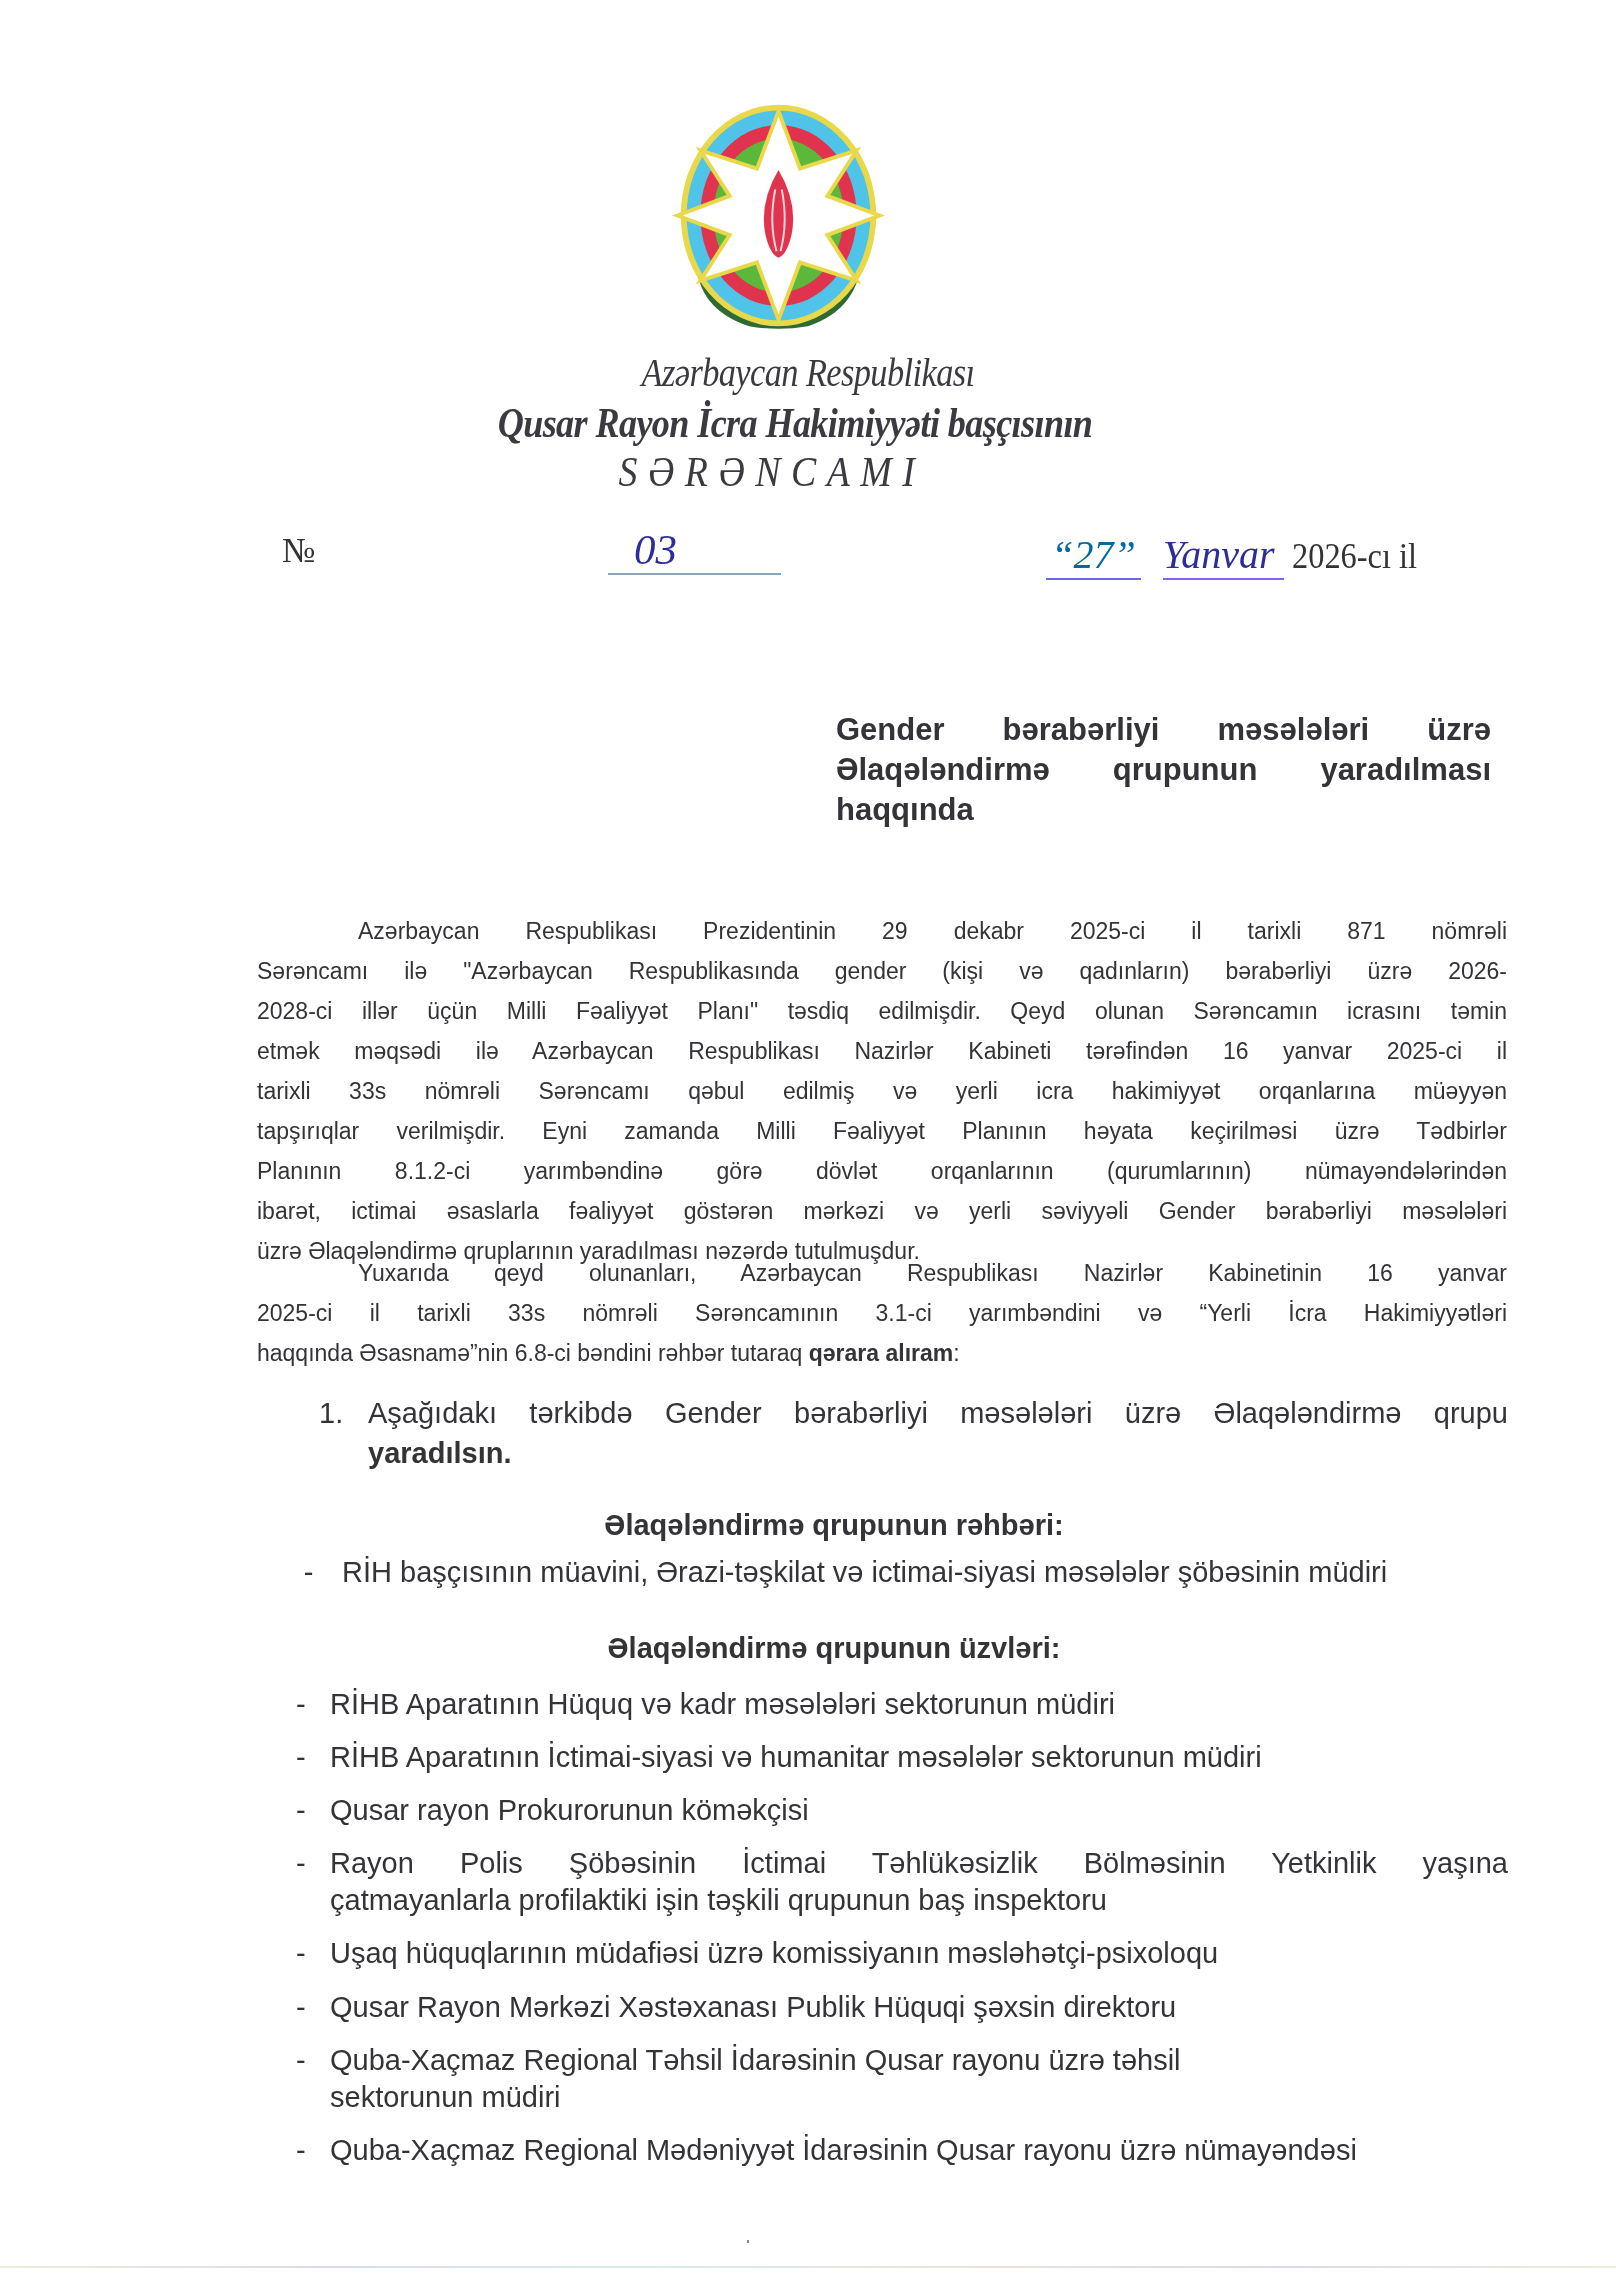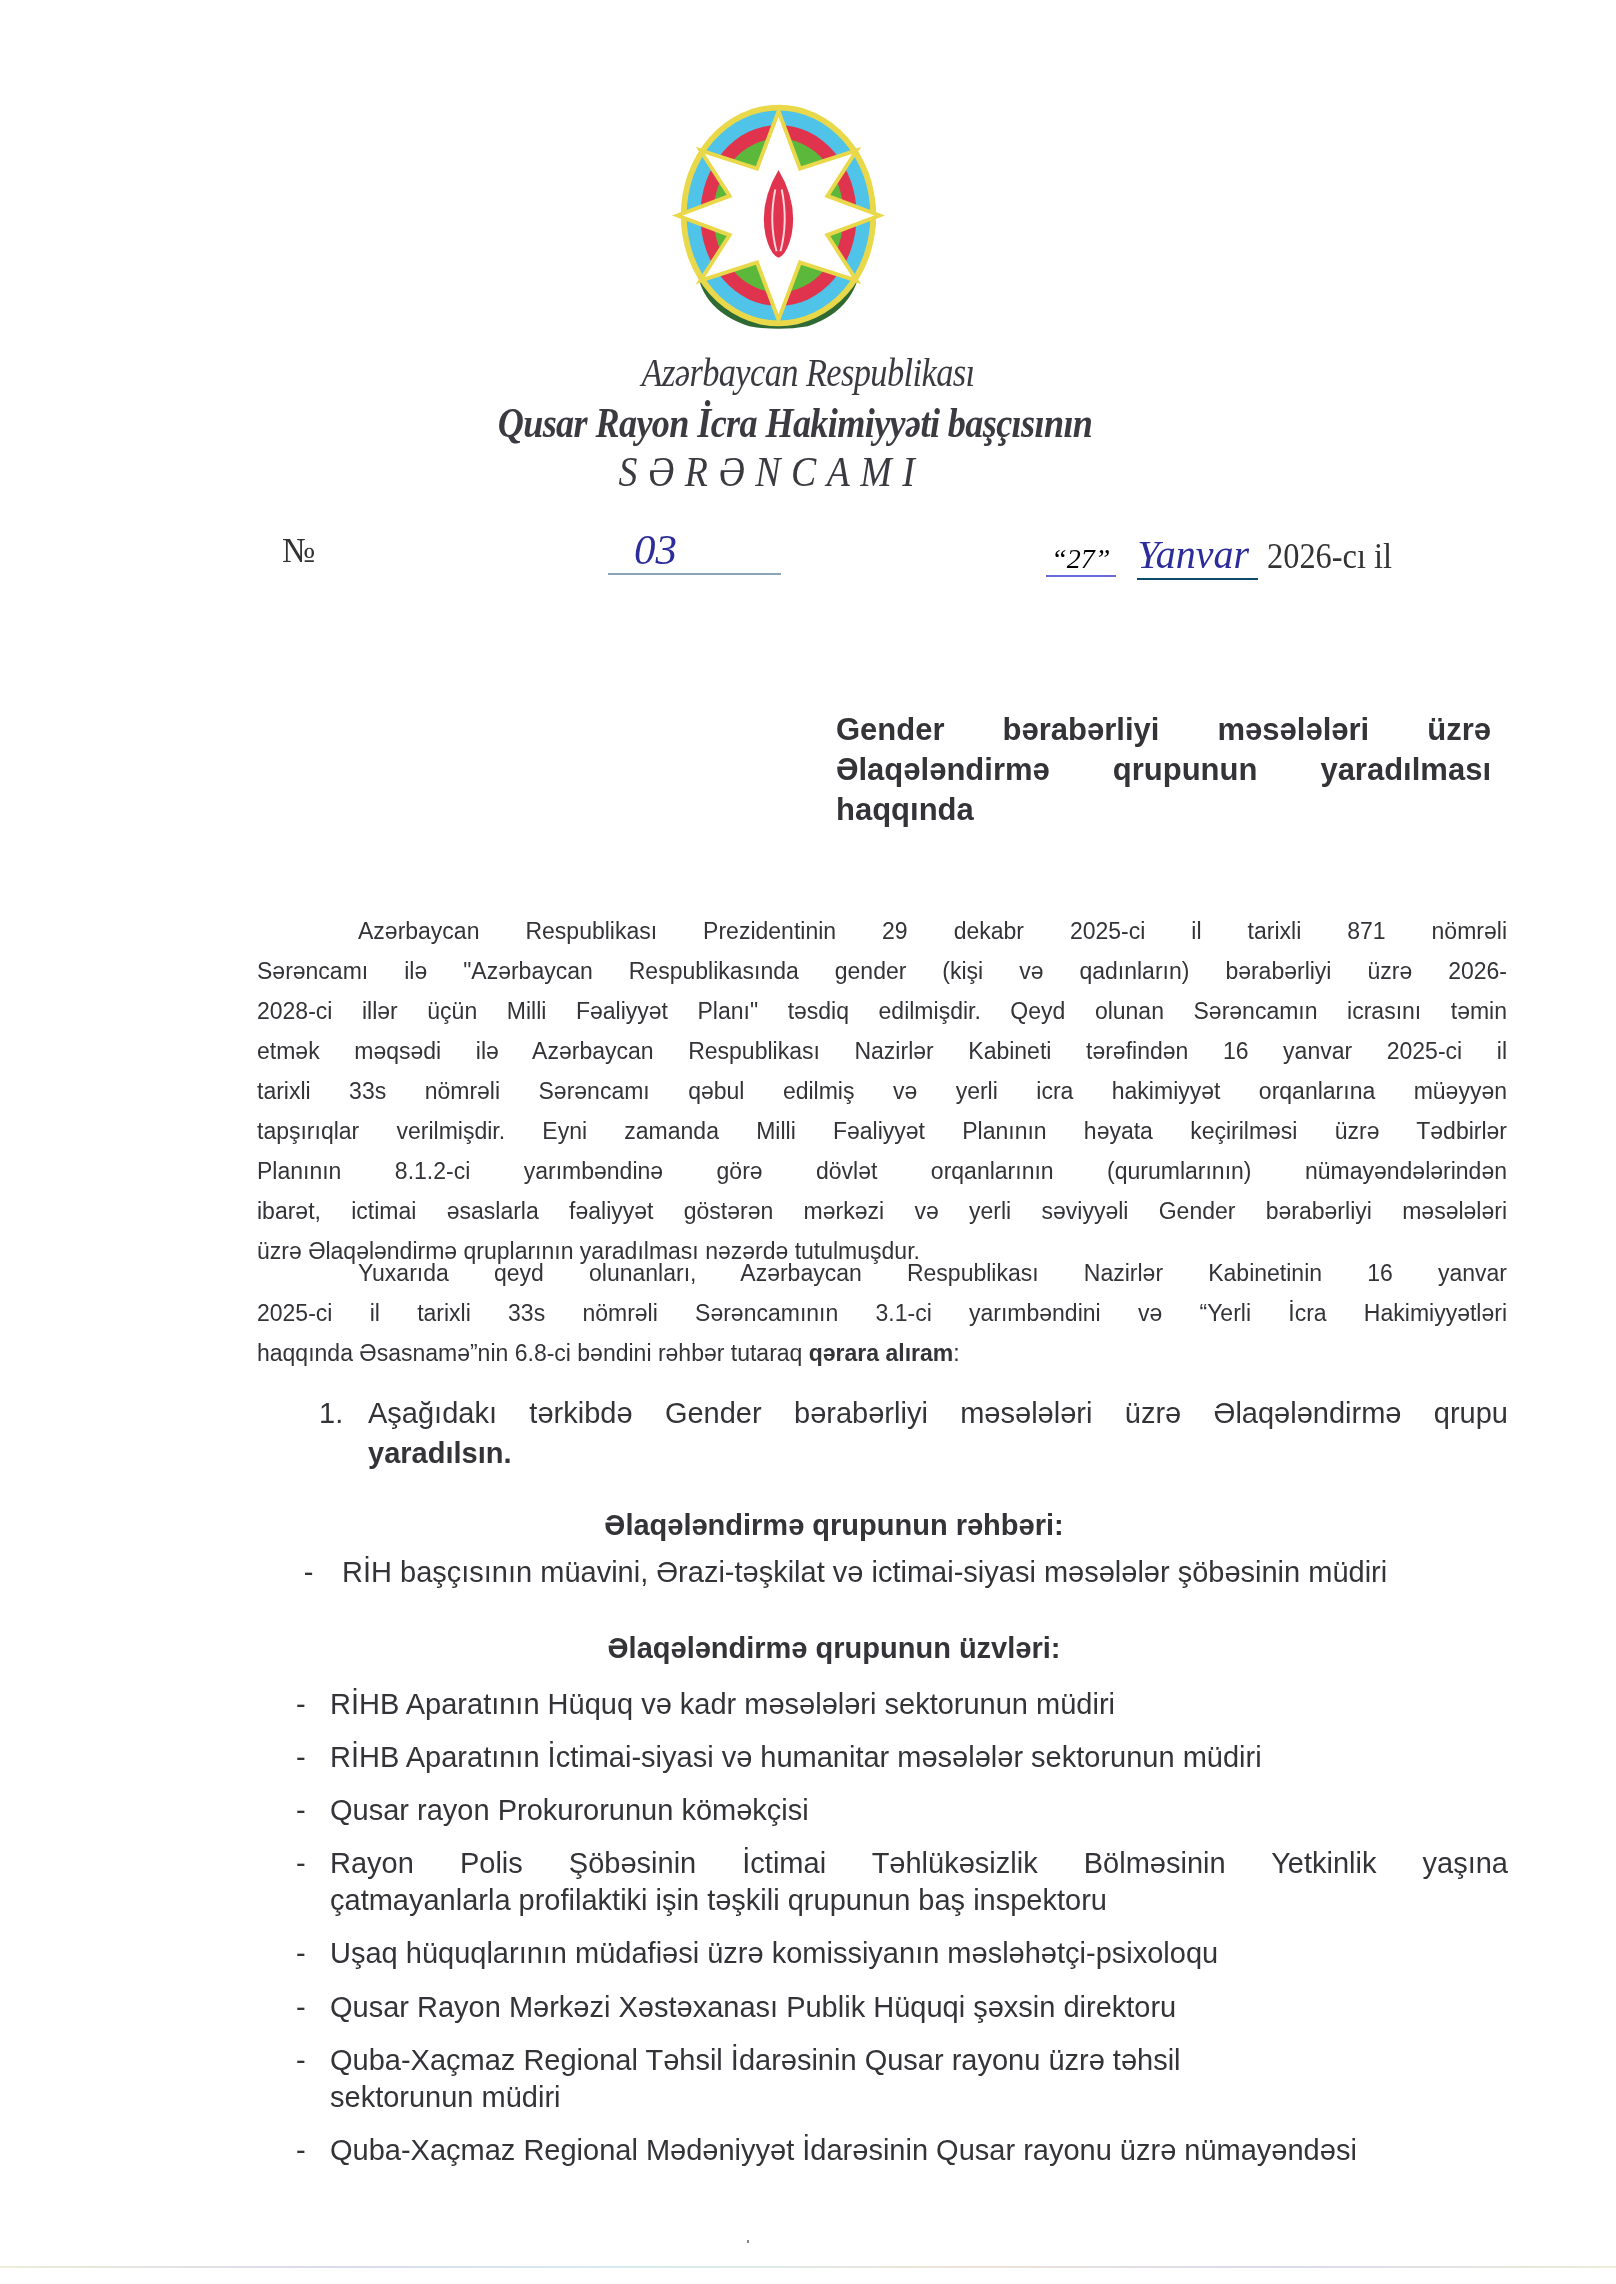--- a/index.html
+++ b/index.html
@@ -12,22 +12,22 @@
          font-family: "Liberation Serif", serif; font-style: italic; color: #3a3a40; }
   .hdr-1 { top: 349px; font-size: 40px; letter-spacing: -0.7px; transform: scaleX(0.86); }
   .hdr-2 { top: 399px; font-size: 42px; font-weight: bold; letter-spacing: -0.7px; transform: scaleX(0.86); left: -13px; }
   .hdr-3 { top: 448px; font-size: 42px; letter-spacing: 11.7px; transform: scaleX(0.9); left: -36px; }
 
   .num-row { position: absolute; top: 531px; font-family: "Liberation Serif", serif; font-size: 35px; color: #333; }
   .num-label { left: 282px; }
   .num-val { position: absolute; left: 326px; top: -6.5px; width: 173px; border-bottom: 2px solid #8aa6b6;
              font-family: "Liberation Serif", serif; font-style: italic; font-size: 43px; color: #2c2c9a; padding-left: 26px; height: 50px; box-sizing: border-box; }
   .date-row { position: absolute; top: 531px; left: 1046px; font-family: "Liberation Serif", serif; font-size: 35px; color: #333; white-space: nowrap; }
-  .date-day { display: inline-block; font-style: italic; color: #000000; font-size: 28px; border-bottom: 2px solid #6a6adc; padding: 0 5.2px; }
-  .date-month { display: inline-block; font-style: italic; color: #2c2c9a; font-size: 40px; border-bottom: 2px solid #0c4a6e; width: 121px; margin-left: 13px; }
+  .date-day { display: inline-block; font-style: italic; color: #0369a1; font-size: 40px; border-bottom: 2px solid #6a6adc; padding: 0 5.2px; }
+  .date-month { display: inline-block; font-style: italic; color: #2c2c9a; font-size: 40px; border-bottom: 2px solid #8b5cf6; width: 121px; margin-left: 13px; }
   .date-year { display: inline-block; font-size: 36px; transform: scaleX(0.9); transform-origin: left; }
 
   .subject { position: absolute; left: 836px; top: 710px; width: 655px;
              font-family: "Liberation Sans", sans-serif; font-weight: bold; font-size: 31px; line-height: 40px;
              text-align: justify; text-align-last: left; color: #333338; }
   .subject span { display: block; text-align: justify; text-align-last: justify; }
   .subject span.last { text-align-last: left; }
 
   .body-text { position: absolute; left: 257px; width: 1250px;
                font-family: "Liberation Sans", sans-serif; font-size: 23px; line-height: 40px; color: #333338; }

